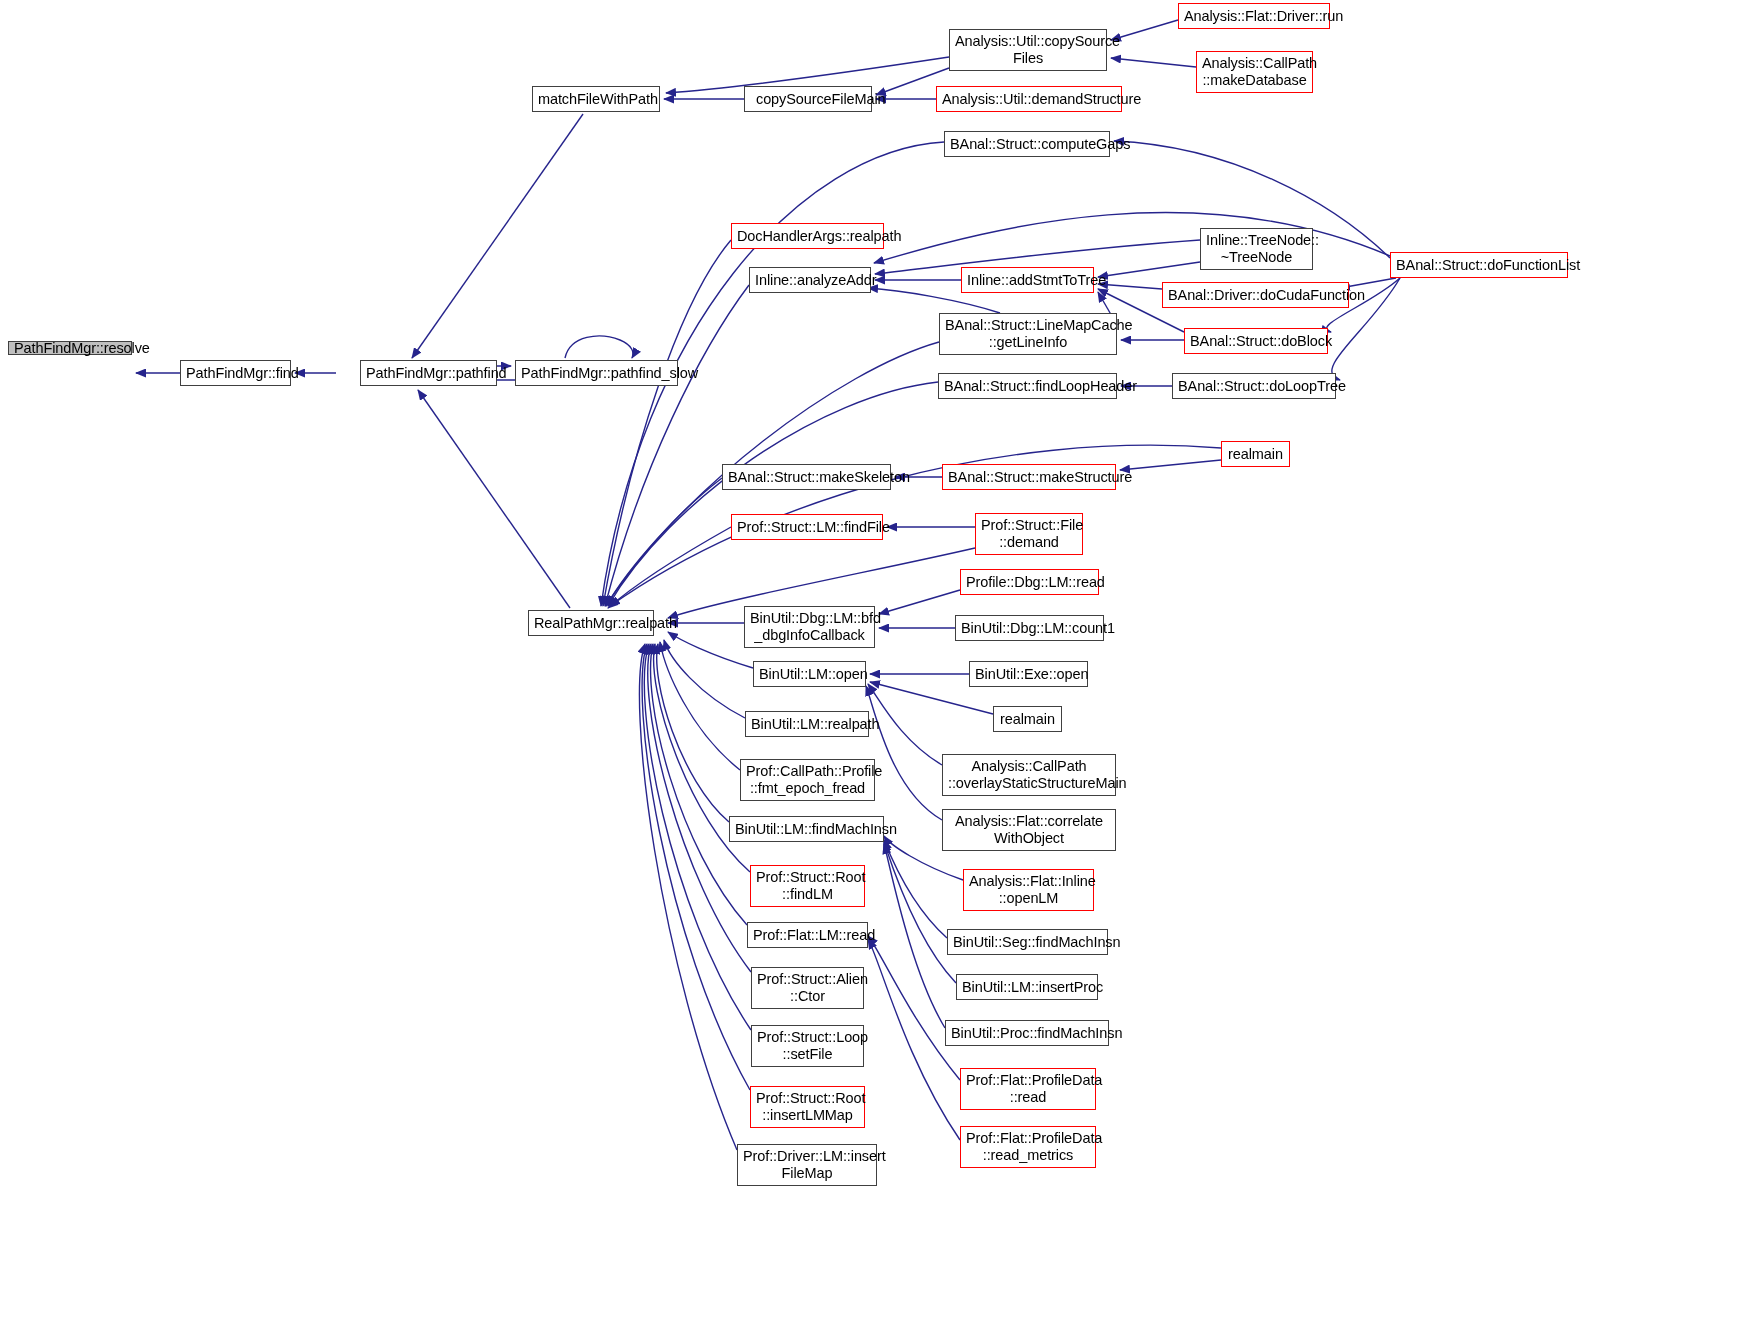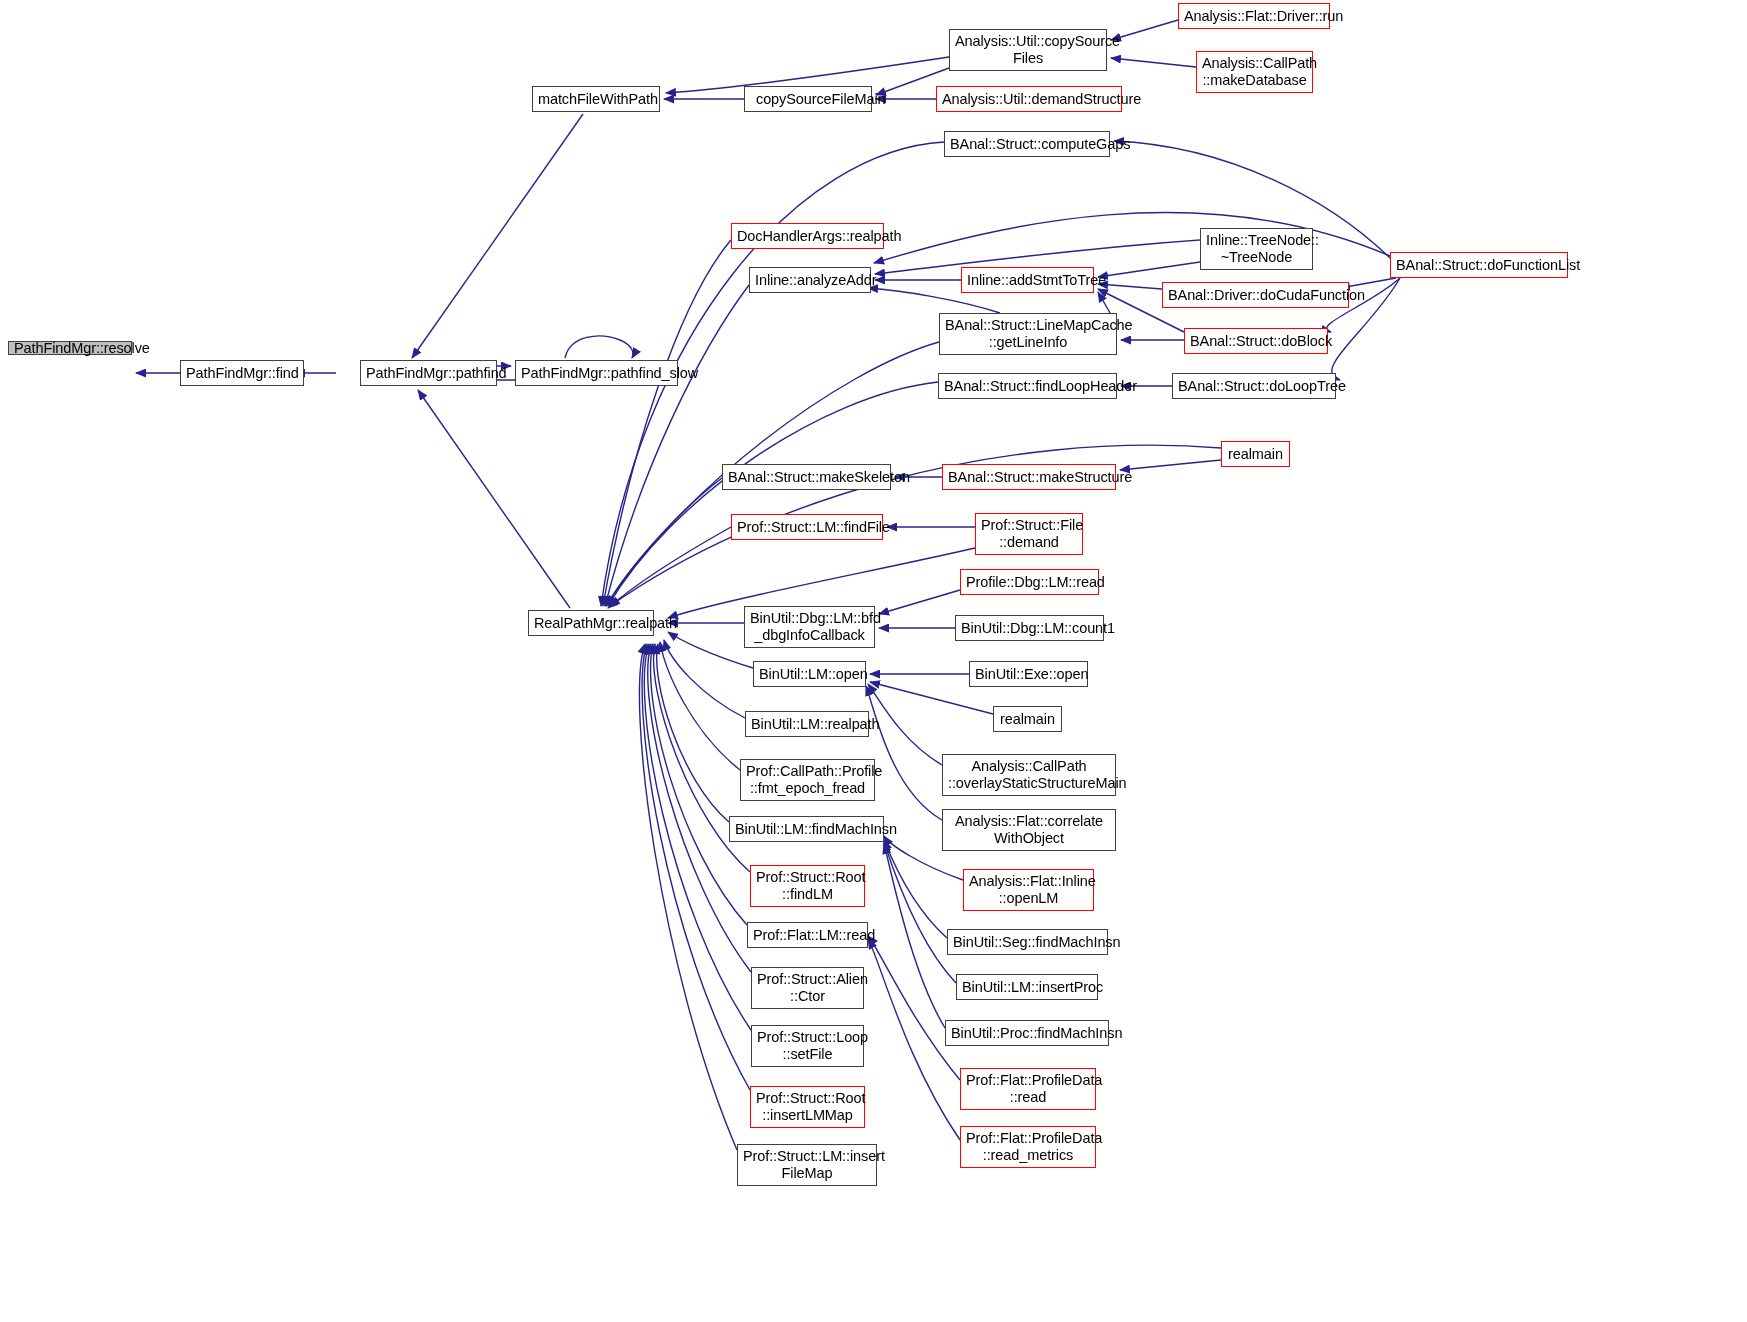--- a/index.html
+++ b/index.html
@@ -121,21 +121,21 @@
         <path d="M 945 1028 C 910 970 890 865 884 844" fill="none" stroke="#26248c" stroke-width="1.4" marker-end="url(#arrow)"></path>
         <path d="M 751 1030 C 670 910 630 700 649 644" fill="none" stroke="#26248c" stroke-width="1.4" marker-end="url(#arrow)"></path>
         <path d="M 960 1080 C 910 1020 880 950 868 936" fill="none" stroke="#26248c" stroke-width="1.4" marker-end="url(#arrow)"></path>
         <path d="M 750 1090 C 665 940 628 700 647 644" fill="none" stroke="#26248c" stroke-width="1.4" marker-end="url(#arrow)"></path>
         <path d="M 960 1140 C 905 1060 880 960 868 939" fill="none" stroke="#26248c" stroke-width="1.4" marker-end="url(#arrow)"></path>
         <path d="M 737 1150 C 660 970 625 700 645 644" fill="none" stroke="#26248c" stroke-width="1.4" marker-end="url(#arrow)"></path>
       </g>
   </svg>
   <div id="node-layer">
       <div class="node current" style="left: 8px; top: 341px; width: 124px; height: 14px;"><span class="lbl">PathFindMgr::resolve</span></div>
-      <div class="node" style="left: 180px; top: 360px; width: 124px; height: 26px;"><span class="lbl">PathFindMgr::find</span></div>
+      <div class="node" style="left: 180px; top: 360px; width: 111px; height: 26px;"><span class="lbl">PathFindMgr::find</span></div>
       <div class="node" style="left: 336px; top: 360px; width: 137px; height: 26px; margin-left: 24px;"><span class="lbl">PathFindMgr::pathfind</span></div>
       <div class="node" style="left: 515px; top: 360px; width: 163px; height: 26px;"><span class="lbl">PathFindMgr::pathfind_slow</span></div>
       <div class="node" style="left: 532px; top: 86px; width: 128px; height: 26px;"><span class="lbl">matchFileWithPath</span></div>
       <div class="node" style="left: 744px; top: 86px; width: 128px; height: 26px; padding-left: 11px;"><span class="lbl">copySourceFileMain</span></div>
       <div class="node" style="left: 949px; top: 29px; width: 158px; height: 42px;"><span class="lbl">Analysis::Util::copySource
 Files</span></div>
       <div class="node red" style="left: 936px; top: 86px; width: 186px; height: 26px;"><span class="lbl">Analysis::Util::demandStructure</span></div>
       <div class="node red" style="left: 1178px; top: 3px; width: 152px; height: 26px;"><span class="lbl">Analysis::Flat::Driver::run</span></div>
       <div class="node red" style="left: 1196px; top: 51px; width: 117px; height: 42px;"><span class="lbl">Analysis::CallPath
 ::makeDatabase</span></div>
@@ -185,16 +185,16 @@
 ::Ctor</span></div>
       <div class="node" style="left: 945px; top: 1020px; width: 164px; height: 26px;"><span class="lbl">BinUtil::Proc::findMachInsn</span></div>
       <div class="node" style="left: 751px; top: 1025px; width: 113px; height: 42px;"><span class="lbl">Prof::Struct::Loop
 ::setFile</span></div>
       <div class="node red" style="left: 960px; top: 1068px; width: 136px; height: 42px;"><span class="lbl">Prof::Flat::ProfileData
 ::read</span></div>
       <div class="node red" style="left: 750px; top: 1086px; width: 115px; height: 42px;"><span class="lbl">Prof::Struct::Root
 ::insertLMMap</span></div>
       <div class="node red" style="left: 960px; top: 1126px; width: 136px; height: 42px;"><span class="lbl">Prof::Flat::ProfileData
 ::read_metrics</span></div>
-      <div class="node" style="left: 737px; top: 1144px; width: 140px; height: 42px;"><span class="lbl">Prof::Struct::LM::insert
+      <div class="node" style="left: 737px; top: 1144px; width: 140px; height: 42px;"><span class="lbl">Prof::Driver::LM::insert
 FileMap</span></div>
     </div>
 </div>
 
 </body></html>

